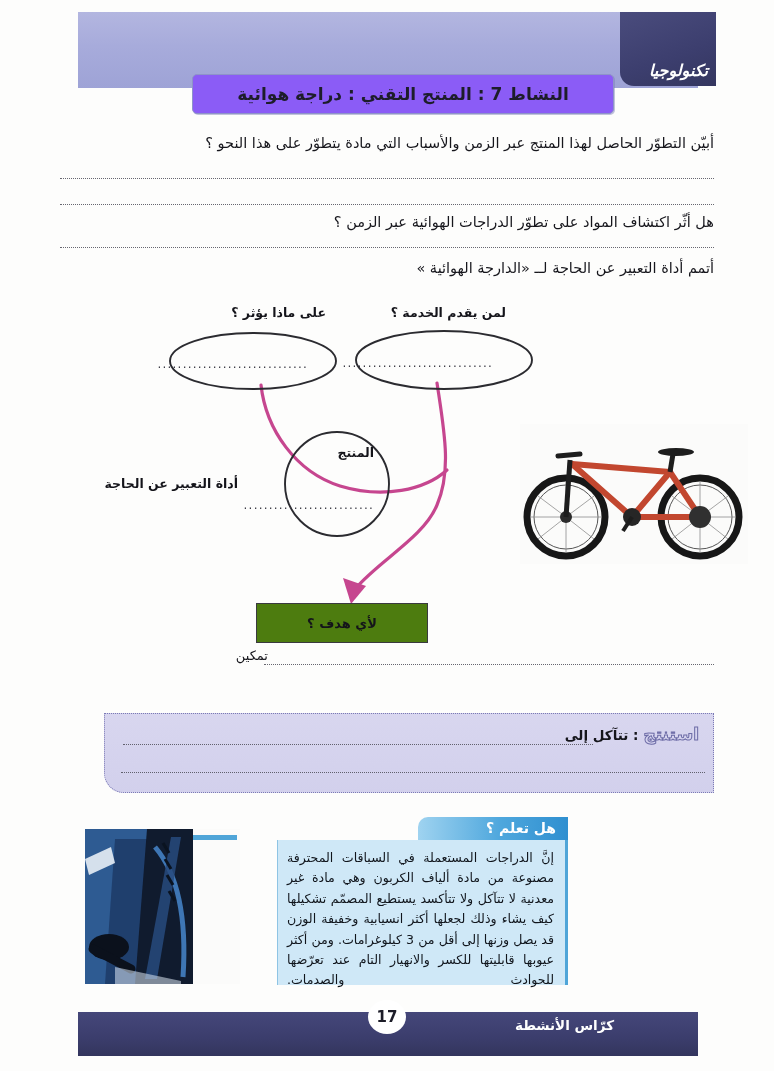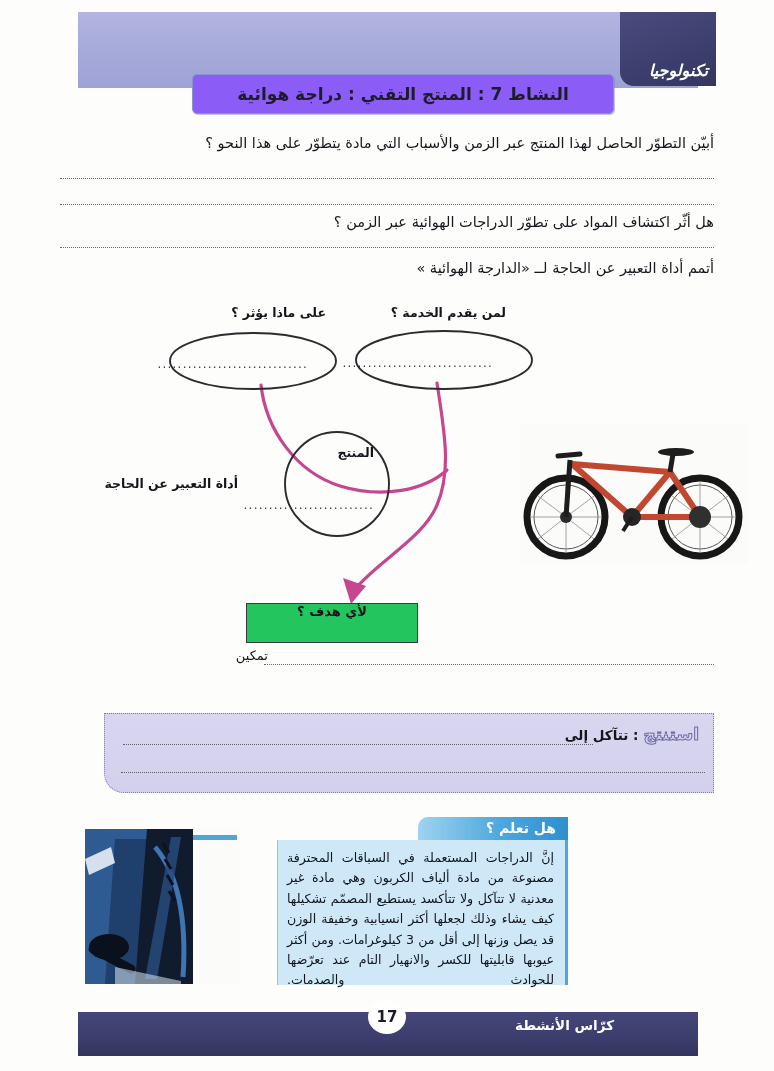--- a/index.html
+++ b/index.html
@@ -104,28 +104,28 @@
   }
   .node-dots {
     position: absolute;
     font-size: 12px;
     color: #3b3b45;
     letter-spacing: 1.2px;
     white-space: nowrap;
   }
   .goal-box {
     position: absolute;
-    left: 246px;
+    left: 256px;
     top: 603px;
     width: 170px;
     height: 38px;
     border: 1.6px solid #3a3a3f;
-    background: #22c55e;
+    background: #4d7c0f;
     display: flex;
-    align-items: flex-start;
+    align-items: center;
     justify-content: center;
   }
   .goal-box span {
     font-size: 13px;
     font-weight: bold;
     color: #14141a;
   }
   .tamkeen {
     position: absolute;
     right: 506px;

